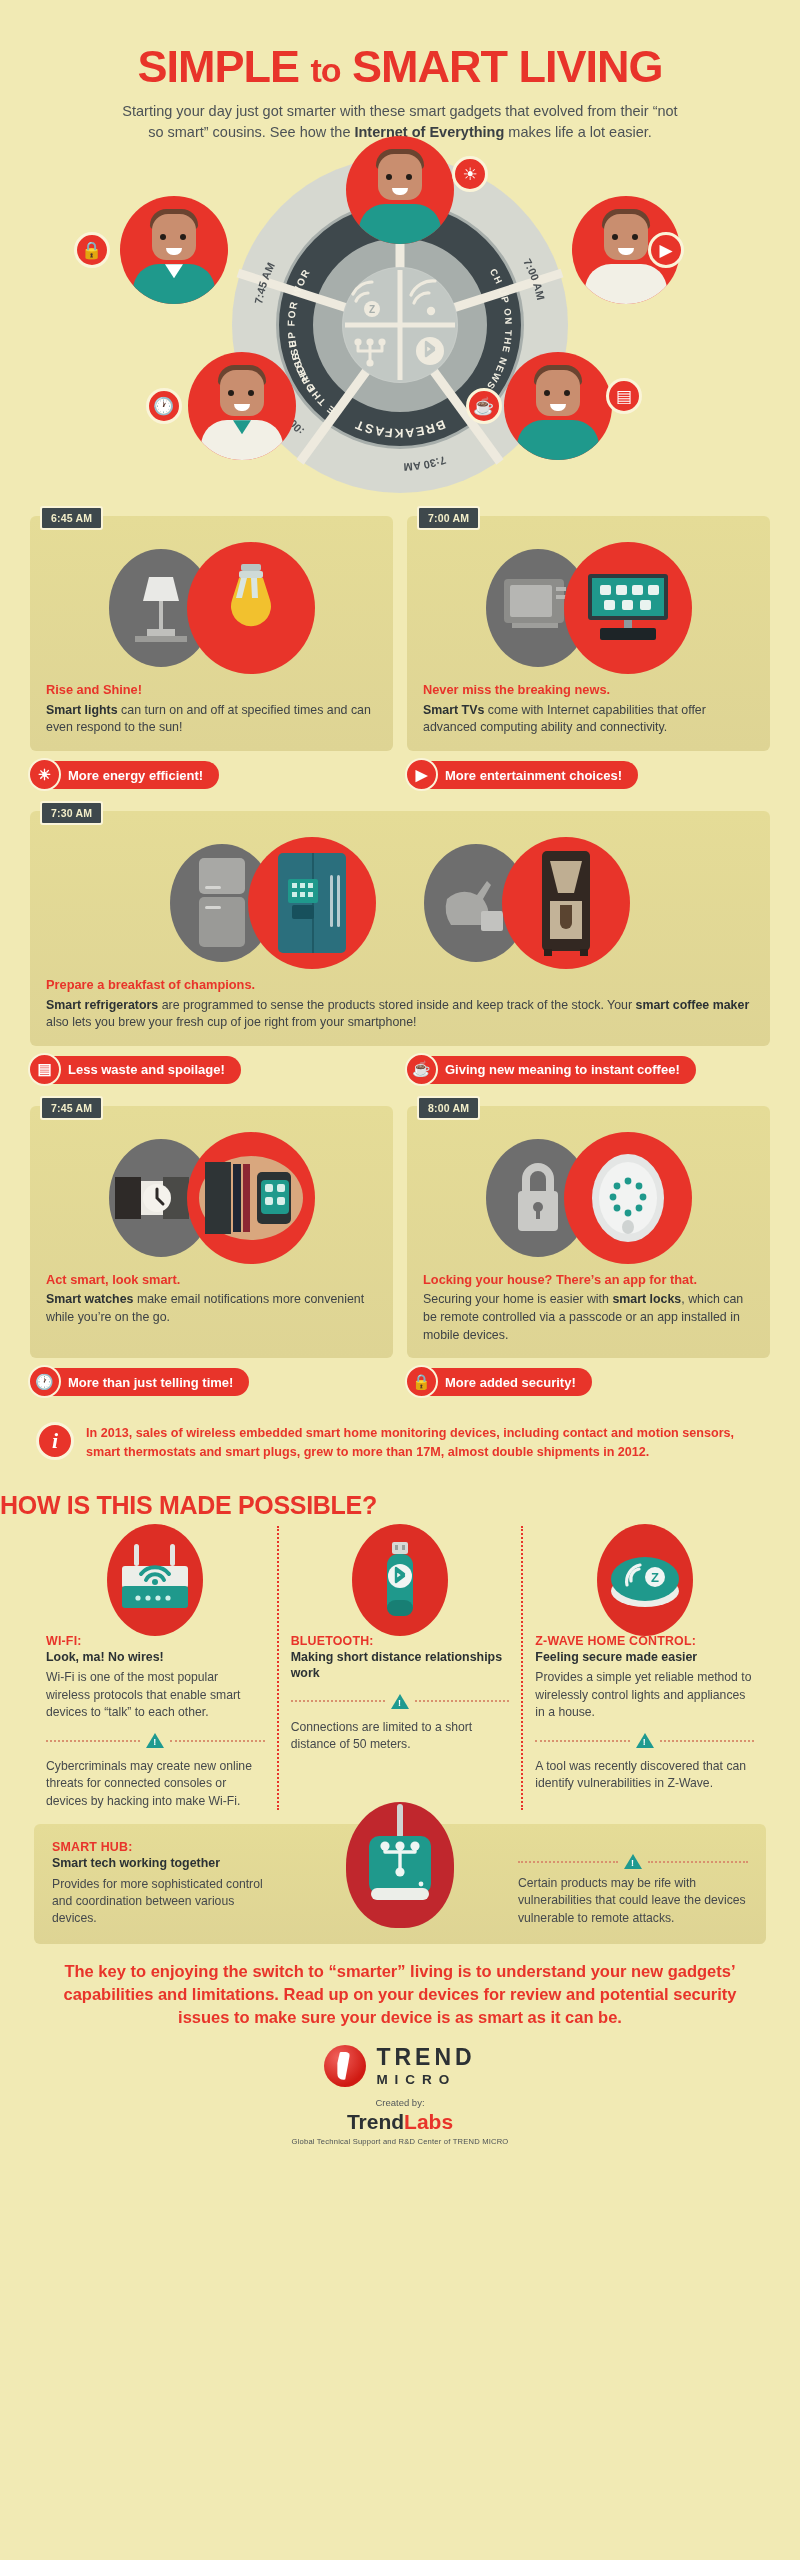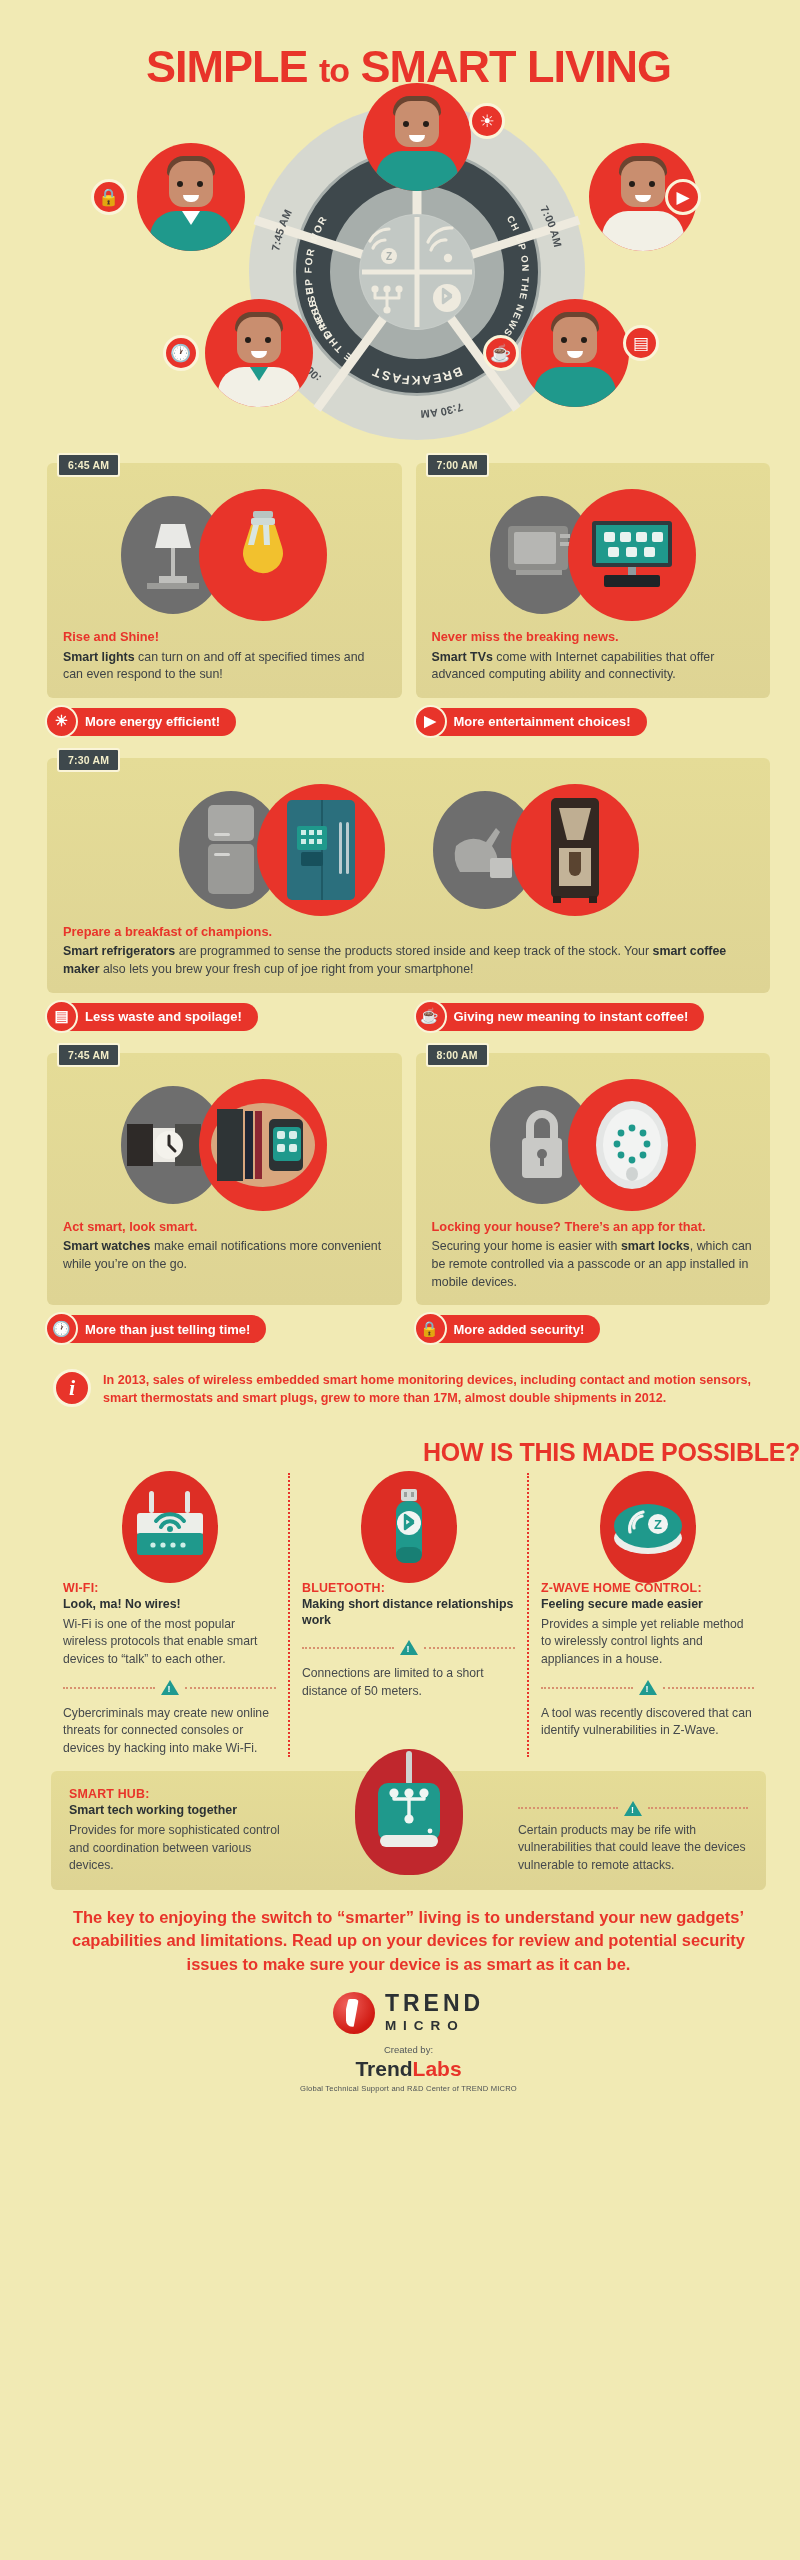--- a/index.html
+++ b/index.html
@@ -4,21 +4,21 @@
 <style>
   * { box-sizing: border-box; margin: 0; padding: 0; }
   body {
     width: 800px; height: 2560px;
     background: #f1eab4;
     font-family: "Liberation Sans", sans-serif;
     color: #3e4346;
     position: relative;
     overflow: hidden;
   }
-  .page { width: 800px; height: 2105px; position: relative; padding-left: 17px; }
+  .page { width: 800px; height: 2105px; position: relative; }
 
   
   .header { padding-top: 44px; text-align: center; }
   .main-title {
     font-size: 45px; font-weight: bold; color: #e8342a;
     letter-spacing: -1px; line-height: 1;
   }
   .main-title .lc { font-size: 34px; }
   .subtitle {
     margin: 12px auto 0; width: 560px;
@@ -100,21 +100,21 @@
 
   
   .stat { display:flex; gap:12px; padding: 10px 36px 0; align-items:flex-start; }
   .stat-ic { flex:none; width:38px; height:38px; border-radius:50%;
     background:#e8342a; border:3px solid #faf4d8; color:#fff;
     display:flex; align-items:center; justify-content:center;
     font-size:22px; font-style:italic; font-family:"Liberation Serif",serif; font-weight:bold; }
   .stat-text { font-size:12.6px; line-height:1.45; color:#e8342a; font-weight:bold; padding-top:2px; }
 
   
-  .how-title { text-align:right; color:#e8342a; font-size:25px;
+  .how-title { text-align:left; color:#e8342a; font-size:25px;
     font-weight:bold; margin: 30px 0 6px; letter-spacing:-.3px; }
   .tech-cols { display:flex; padding: 0 34px; gap: 0; position:relative; }
   .tech-col { flex:1; padding: 0 12px; position:relative; }
   .tech-ill { height:108px; display:flex; align-items:center; justify-content:center; }
   .tech-bubble { width:96px; height:112px; border-radius:50%; background:#dd2e25;
     display:flex; align-items:center; justify-content:center; position:relative; }
   .tech-name { color:#e8342a; font-size:12.4px; font-weight:bold; letter-spacing:.2px; }
   .tech-tag { font-size:12.4px; font-weight:bold; color:#2b3134; margin:1px 0 4px; line-height:1.32; }
   .tech-body { font-size:12.2px; line-height:1.42; color:#45494c; }
   .warn-sep { display:flex; align-items:center; gap:6px; margin: 12px 0 10px; }
@@ -157,20 +157,23 @@
 </head>
 <body>
 
 <div class="page">
 
   <div class="header">
     <div class="main-title">
       <span>SIMPLE</span>
       <span class="lc">to</span>
       <span>SMART LIVING</span>
+    </div>
+    <div class="subtitle">
+      <span>Starting your day just got smarter with these smart gadgets that evolved from their “not so smart” cousins. See how the </span><b>Internet of Everything</b><span> makes life a lot easier.</span>
     </div>
   </div>
 
   <div class="wheel-wrap">
     <svg class="wheel-svg" width="800" height="360" viewBox="0 0 800 360">
       <g transform="translate(400,175)">
 
         <circle r="168" fill="#d4d7d2" opacity="0.95"></circle>
 
         <circle r="124" fill="#a7aeab"></circle>

